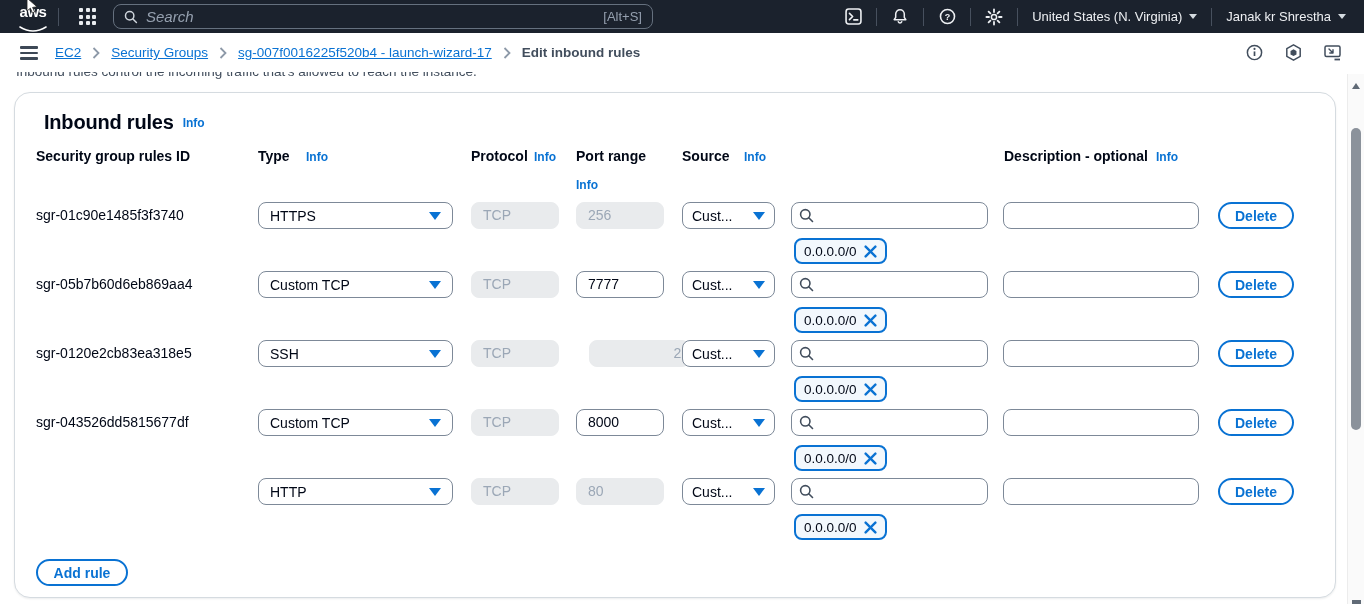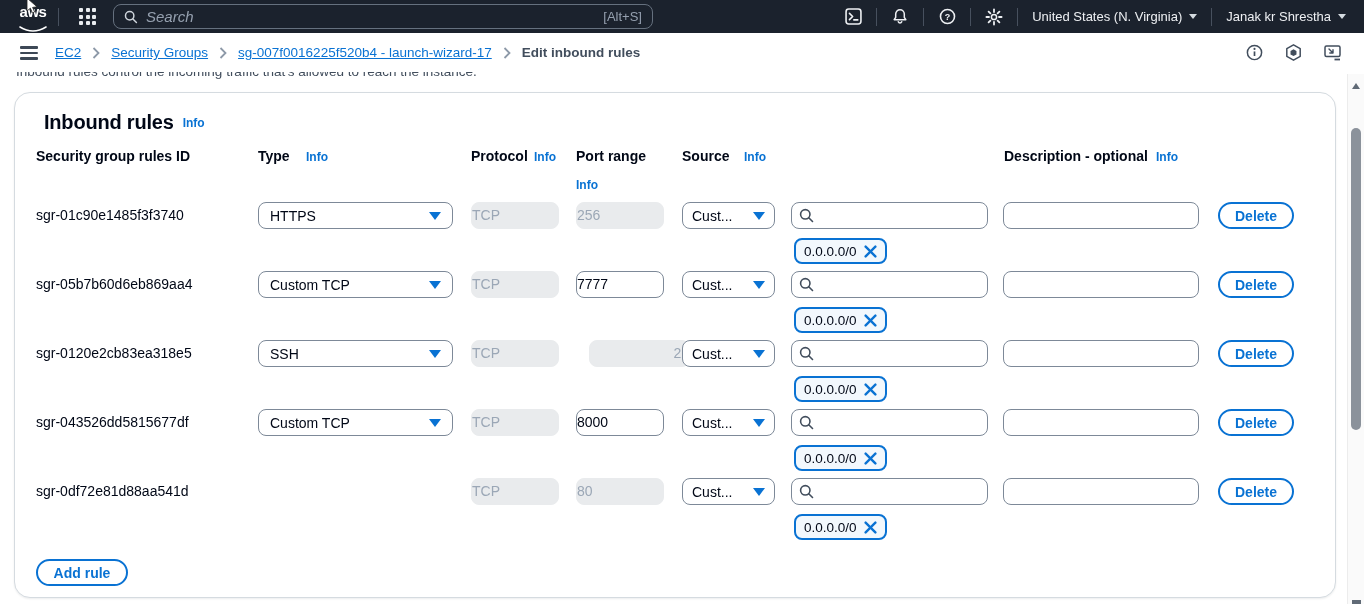--- a/index.html
+++ b/index.html
@@ -47,21 +47,21 @@
   #panel-heading h1 { font-size:20px; font-weight:700; color:#000716; letter-spacing:-0.2px;margin-left:8px; }
   .info-link { color:#0972d3; font-size:12px; font-weight:700; cursor:pointer; text-decoration:none; }
   .col-h { position:absolute; font-size:14px; font-weight:700; color:#000716; white-space:nowrap; }
 
   .rule-row { position:absolute; left:0; width:1322px; height:64px; }
   .rule-id { position:absolute; left:21px; top:0; height:27px; line-height:27px; font-size:14px; color:#000716; }
   .sel { position:absolute; top:0; height:27px; background:#fff; border:1px solid #7d8998; border-radius:8px;
          display:flex; align-items:center; justify-content:space-between; padding:0 11px; cursor:pointer; }
   .sel .sel-label { font-size:14px; color:#000716; white-space:nowrap; overflow:hidden; }
   .caret-blue { width:0; height:0; border-left:6px solid transparent; border-right:6px solid transparent; border-top:8px solid #0972d3; flex:none; margin-left:6px; }
-  .field { position:absolute; top:0; height:27px; border-radius:8px; font-size:14px; line-height:25px; }
+  .field { position:absolute; top:0; height:27px; border-radius:8px; font-size:14px; line-height:25px; padding-left:11px; }
   .field.disabled { background:#e9ebed; border:1px solid #e9ebed; color:#9ba7b6; }
   .field.editable { background:#fff; border:1px solid #7d8998; color:#000716; }
   .search-box { position:absolute; top:0; height:27px; background:#fff; border:1px solid #7d8998; border-radius:8px;
                 display:flex; align-items:center; padding:0 7px; gap:6px; }
   .txt-input { position:absolute; top:0; height:27px; background:#fff; border:1px solid #7d8998; border-radius:8px; }
   .chip { position:absolute; top:36px; height:26px; background:#f2f8fd; border:2px solid #0972d3; border-radius:8px;
           display:inline-flex; align-items:center; gap:7px; padding:0 8px; }
   .chip .chip-label { font-size:13.5px; color:#000716; }
   .chip .chip-x { display:flex; cursor:pointer; }
   .btn-outline { position:absolute; top:0; height:27px; background:#fff; border:2px solid #0972d3; border-radius:15px;
@@ -344,21 +344,24 @@
           <line x1="1.5" y1="1.5" x2="10.5" y2="10.5" stroke="#0972d3" stroke-width="2.2" stroke-linecap="round"></line>
           <line x1="10.5" y1="1.5" x2="1.5" y2="10.5" stroke="#0972d3" stroke-width="2.2" stroke-linecap="round"></line>
         </svg>
       </span>
     </div>
     <div class="txt-input" style="left:988px; width:196px;"></div>
     <button class="btn-outline" style="left:1203px; width:76px;">Delete</button>
   </div>
 
   <div class="rule-row" style="top: 385px;">
-    <span class="rule-id">sgr-0df72e81d88aa541d</span>
+    <div class="sel" style="left:243px; width:195px;">
+      <span class="sel-label">HTTP</span>
+      <span class="caret-blue"></span>
+    </div>
     <div class="field disabled" style="left:456px; width:88px;">TCP</div>
     <div class="field port disabled" style="left:561px; width:88px;">80</div>
     <div class="sel" style="left:667px; width:93px; padding:0 9px;">
       <span class="sel-label">Cust...</span>
       <span class="caret-blue"></span>
     </div>
     <div class="search-box" style="left:776px; width:197px;">
       <svg width="15" height="15" viewBox="0 0 16 16">
         <circle cx="6.7" cy="6.7" r="5" fill="none" stroke="#414d5c" stroke-width="1.7"></circle>
         <line x1="10.4" y1="10.4" x2="14.4" y2="14.4" stroke="#414d5c" stroke-width="1.7" stroke-linecap="round"></line>

